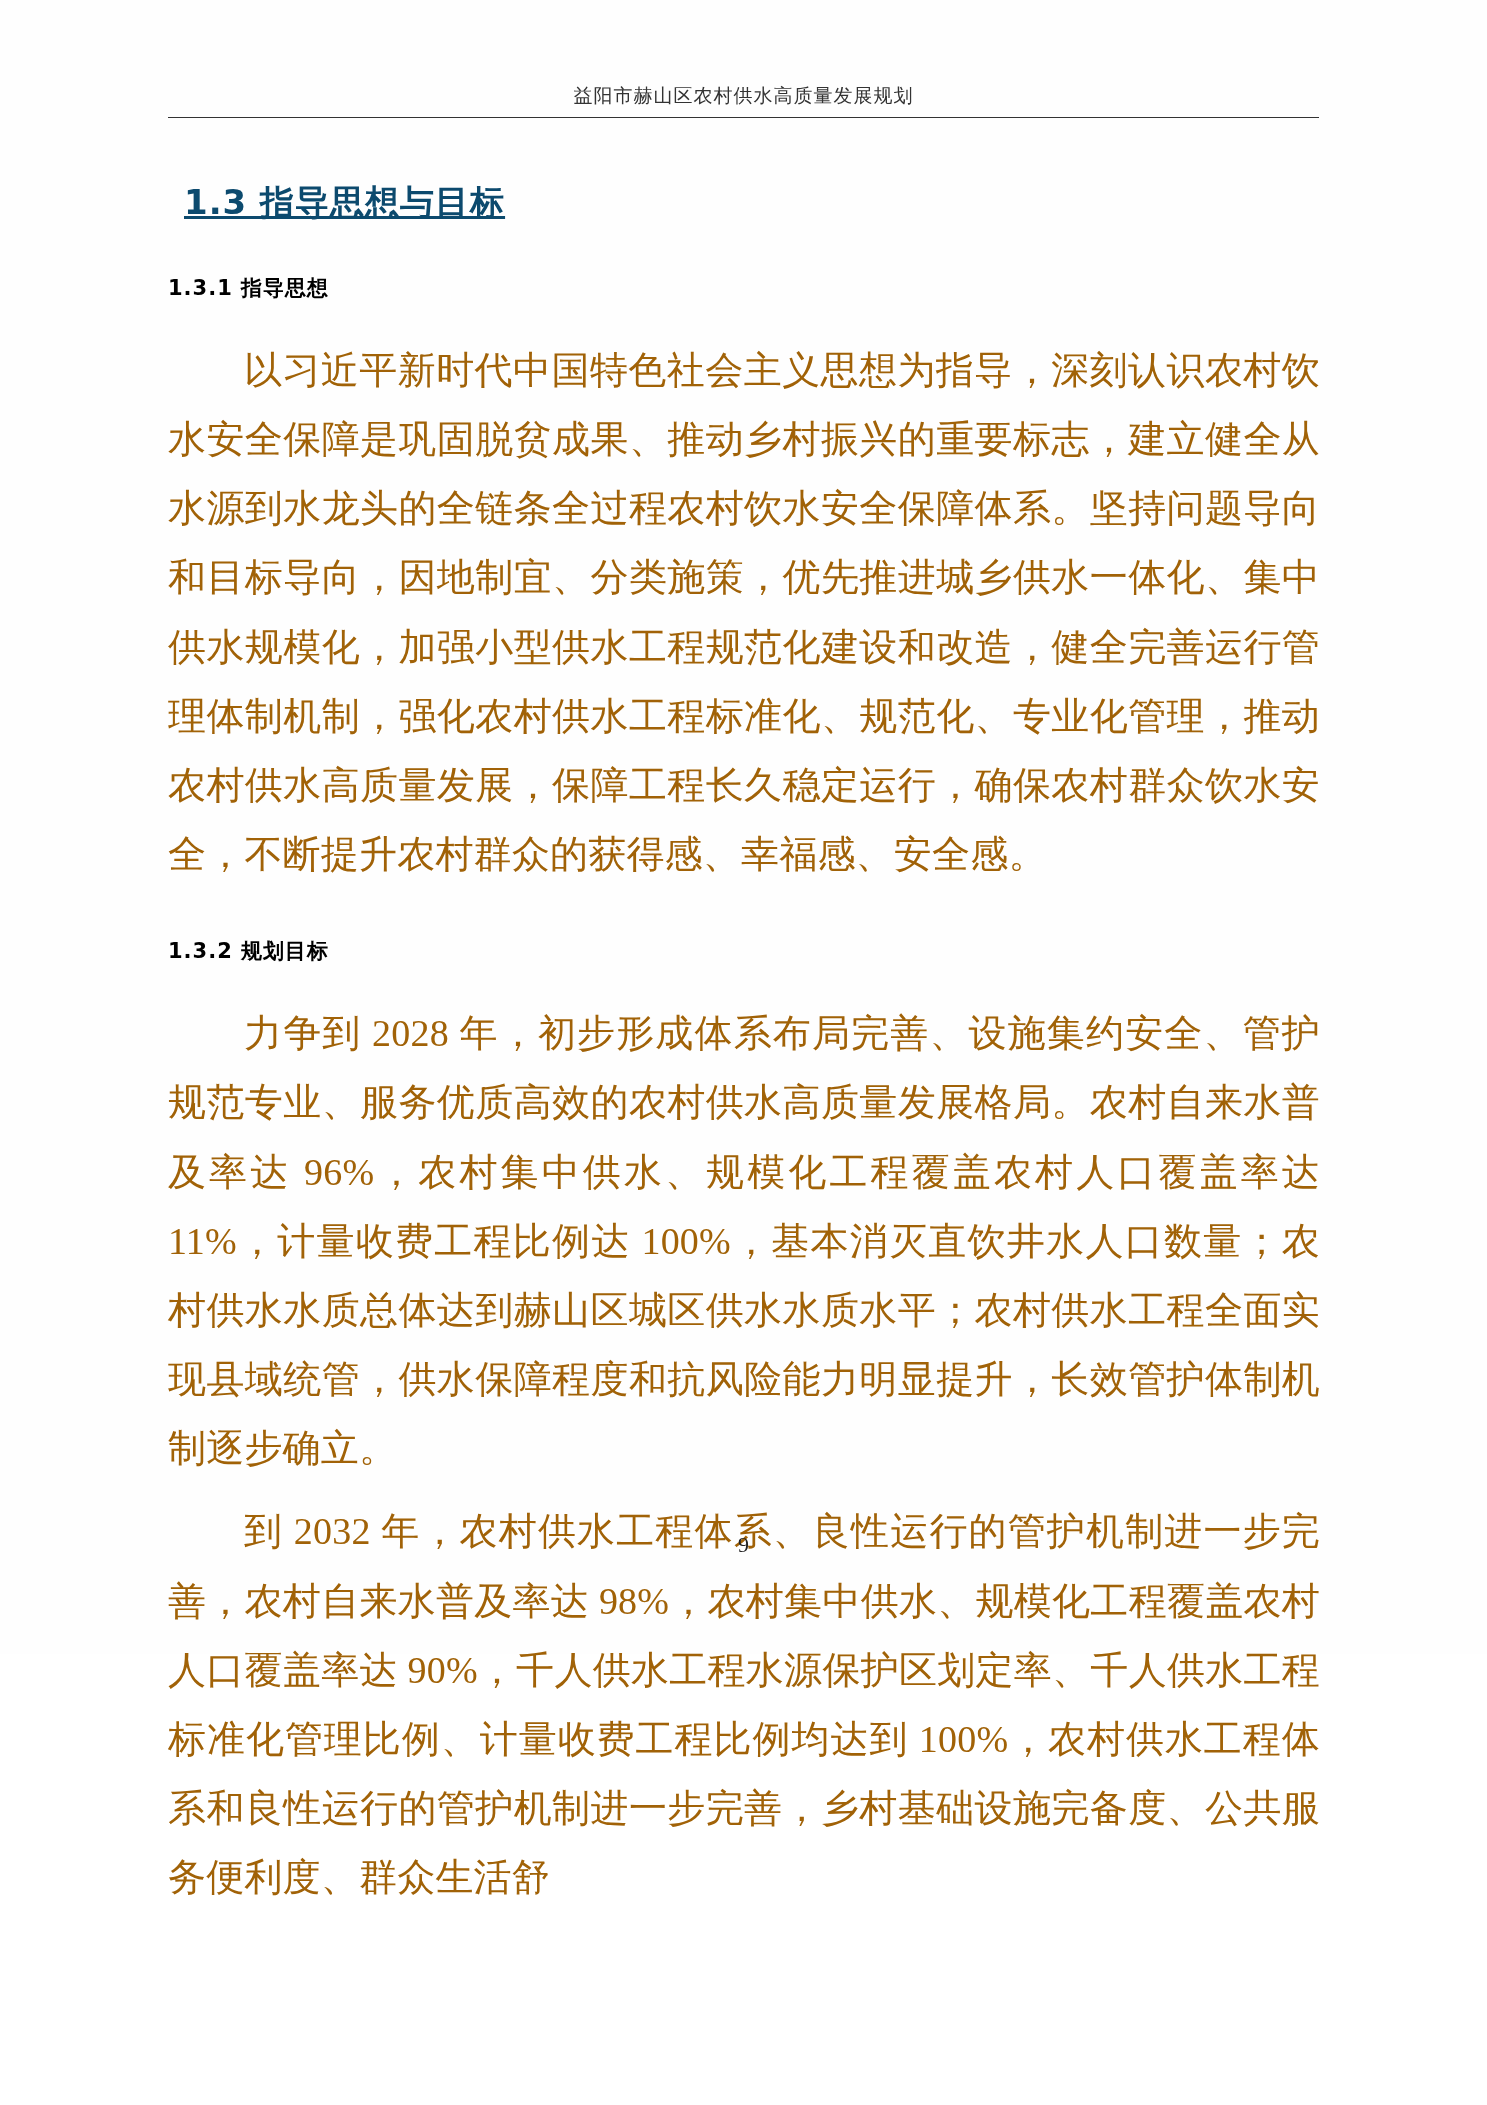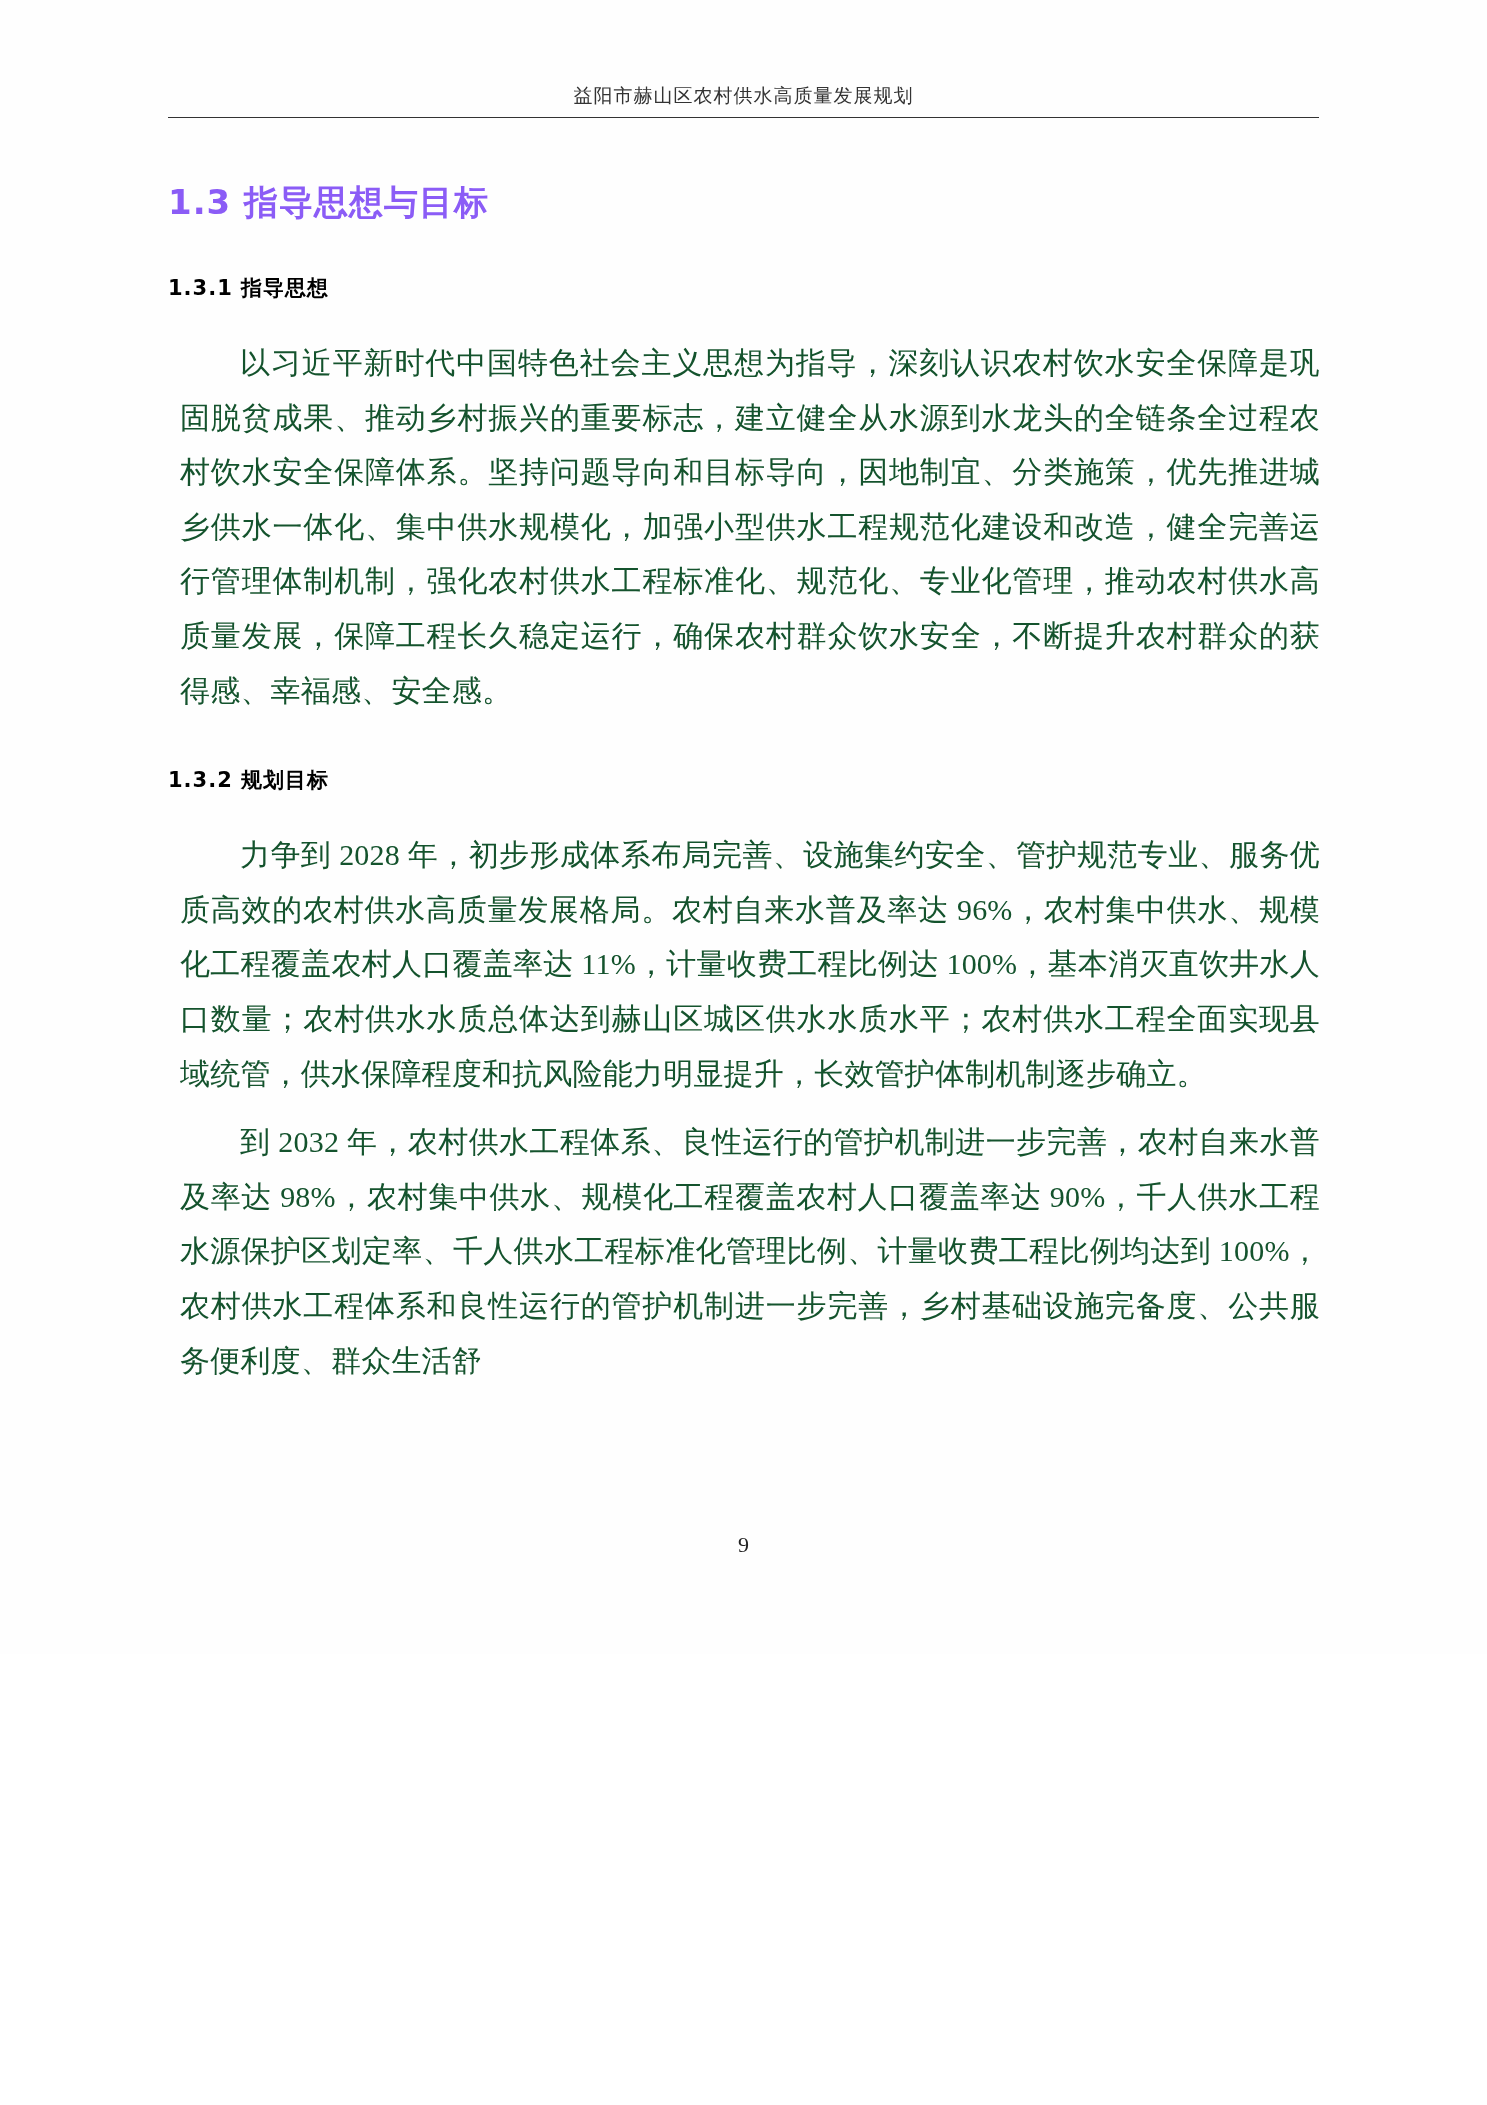--- a/index.html
+++ b/index.html
@@ -45,43 +45,44 @@
   .content {
     position: absolute;
     top: 180px;
     left: 168px;
     width: 1152px;
   }
   h2.section-title {
     font-family: "DejaVu Sans", sans-serif;
     font-size: 34px;
     font-weight: 700;
-    margin: 0 0 0 0;
+    margin: 0 0 0 16px;
     padding: 0;
     letter-spacing: 1px;
-    color: #8b5cf6;
+    color: #0c4a6e;
+    text-decoration: underline;
   }
   h3.sub-title {
     font-family: "DejaVu Sans", sans-serif;
     font-size: 21px;
     font-weight: 700;
     margin: 48px 0 0 0;
     padding: 0;
     letter-spacing: 1px;
     color: #000;
   }
   p.body-para {
     font-family: "Liberation Serif", "DejaVu Serif", serif;
-    font-size: 30px;
+    font-size: 38px;
     line-height: 1.82;
     text-align: justify;
     text-justify: inter-ideograph;
-    margin: 34px 0 0 12px;
+    margin: 34px 0 0 0;
     text-indent: 2em;
-    color: #14532d;
+    color: #a16207;
     letter-spacing: 0.2px;
   }
   p.tight {
     margin-top: 14px;
   }
   .page-number {
     position: absolute;
     bottom: 96px;
     left: 0;
     width: 100%;

